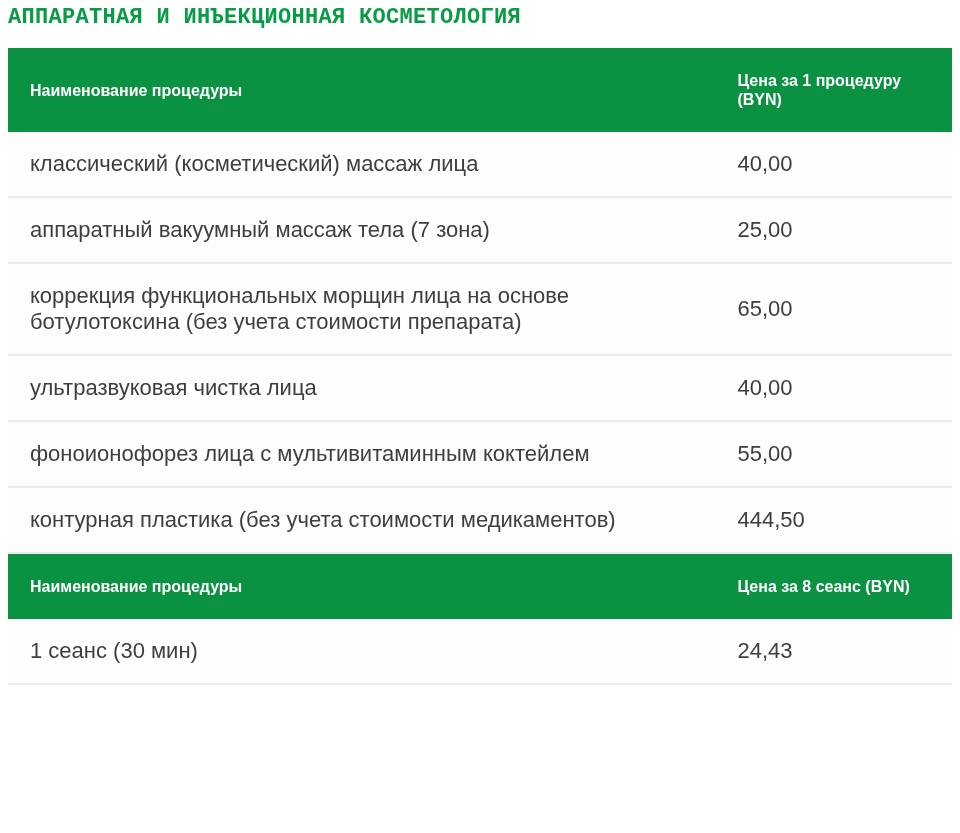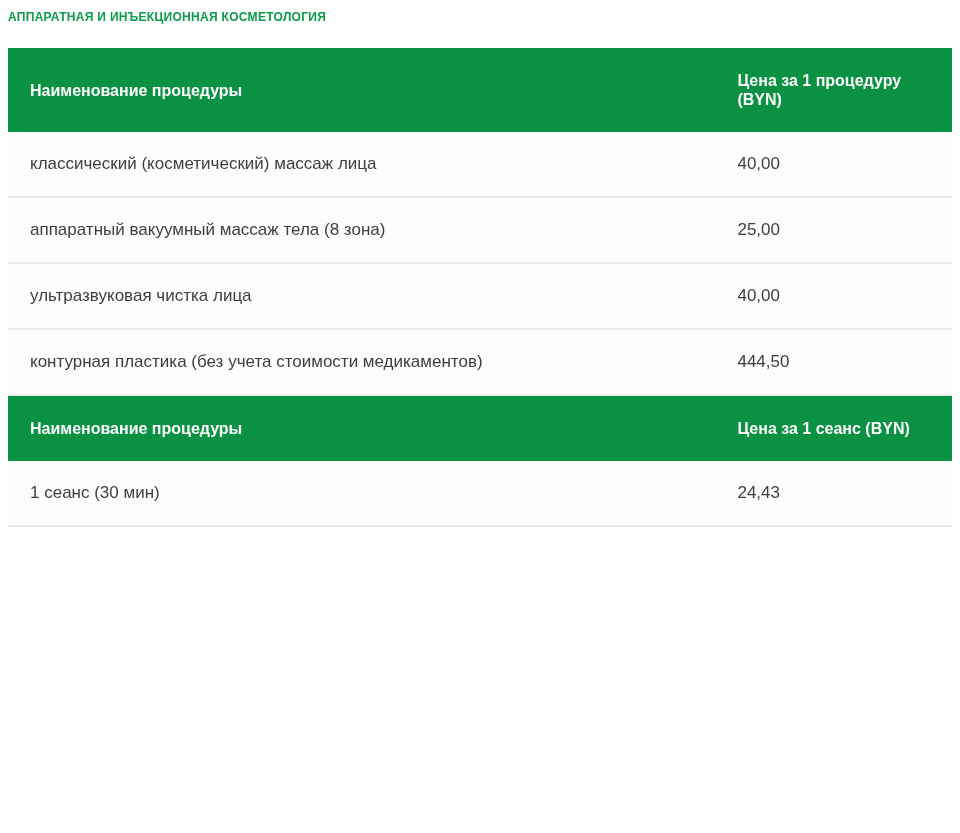--- a/index.html
+++ b/index.html
@@ -22,26 +22,27 @@
     overflow: hidden;
     background: var(--page-bg);
     font-family: "Liberation Sans", sans-serif;
   }
   .page {
     padding: 8px 8px 0 8px;
   }
   .section-title {
     margin: 0 0 21px 0;
     padding-left: 0;
-    font-size: 12px;
+    font-size: 22px;
     line-height: 19px;
     font-weight: 700;
     letter-spacing: 0.3px;
     color: var(--section-title-color);
     text-transform: uppercase;
+    font-family: Liberation Mono, monospace;
   }
   .section--second .section-title {
     margin-top: 39px;
     margin-bottom: 23px;
   }
   table.price-table {
     width: 100%;
     border-collapse: collapse;
     table-layout: fixed;
   }
@@ -56,21 +57,21 @@
     text-align: left;
     vertical-align: middle;
     padding: 23px 12px 23px 22px;
   }
   .price-table th.th-price {
     padding-left: 12px;
   }
   .price-table td {
     background: var(--row-bg);
     color: var(--row-text);
-    font-size: 17px;
+    font-size: 22px;
     line-height: 26px;
     vertical-align: middle;
     padding: 19px 12px 19px 22px;
     border-bottom: 2px solid var(--row-divider);
   }
   .price-table td.cell-price {
     padding-left: 12px;
     white-space: nowrap;
   }
 </style>
@@ -91,45 +92,53 @@
           <th class="th-name">Наименование процедуры</th>
           <th class="th-price">Цена за 1 процедуру (BYN)</th>
         </tr>
       </thead>
       <tbody>
         <tr>
           <td class="cell-name">классический (косметический) массаж лица</td>
           <td class="cell-price">40,00</td>
         </tr>
         <tr>
-          <td class="cell-name">аппаратный вакуумный массаж тела (8 зона)</td>
+          <td class="cell-name">аппаратный вакуумный массаж тела (7 зона)</td>
           <td class="cell-price">25,00</td>
+        </tr>
+        <tr>
+          <td class="cell-name">коррекция функциональных морщин лица на основе ботулотоксина (без учета стоимости препарата)</td>
+          <td class="cell-price">65,00</td>
         </tr>
         <tr>
           <td class="cell-name">ультразвуковая чистка лица</td>
           <td class="cell-price">40,00</td>
+        </tr>
+        <tr>
+          <td class="cell-name">фоноионофорез лица с мультивитаминным коктейлем</td>
+          <td class="cell-price">55,00</td>
         </tr>
         <tr>
           <td class="cell-name">контурная пластика (без учета стоимости медикаментов)</td>
           <td class="cell-price">444,50</td>
         </tr>
       </tbody>
     </table>
   </section>
 
   <section class="section section--second">
     <table class="price-table">
       <colgroup>
           <col class="col-name">
           <col class="col-price">
         </colgroup>
       <thead>
         <tr>
           <th class="th-name">Наименование процедуры</th>
-          <th class="th-price">Цена за 1 сеанс (BYN)</th>
+          <th class="th-price">Цена за 8 сеанс (BYN)</th>
         </tr>
       </thead>
       <tbody>
         <tr>
           <td class="cell-name">1 сеанс (30 мин)</td>
           <td class="cell-price">24,43</td>
         </tr>
       </tbody>
     </table>
   </section>

